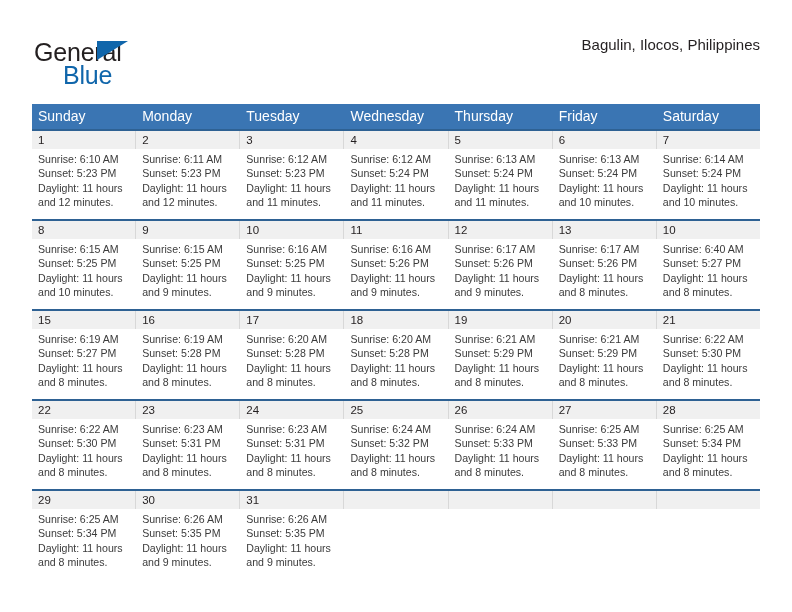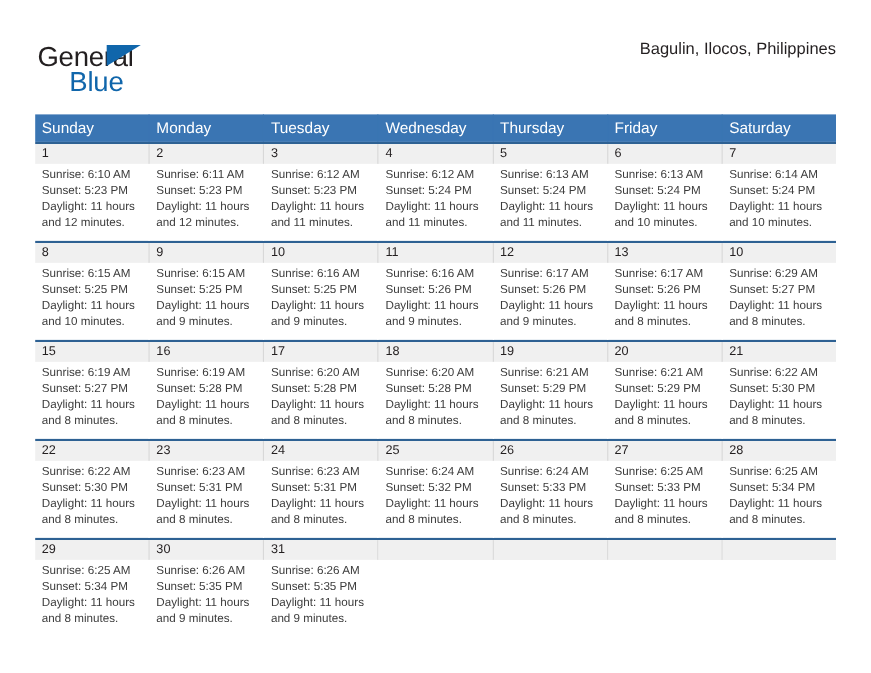--- a/index.html
+++ b/index.html
@@ -276,21 +276,21 @@
           <div class="line">Daylight: 11 hours</div>
           <div class="line">and 9 minutes.</div>
         </div>
         <div class="body-cell">
           <div class="line">Sunrise: 6:17 AM</div>
           <div class="line">Sunset: 5:26 PM</div>
           <div class="line">Daylight: 11 hours</div>
           <div class="line">and 8 minutes.</div>
         </div>
         <div class="body-cell">
-          <div class="line">Sunrise: 6:29 AM</div>
+          <div class="line">Sunrise: 6:40 AM</div>
           <div class="line">Sunset: 5:27 PM</div>
           <div class="line">Daylight: 11 hours</div>
           <div class="line">and 8 minutes.</div>
         </div>
       </div>
     </div>
 
     <div class="week">
       <div class="week-dates">
         <div class="date-cell">15</div>

